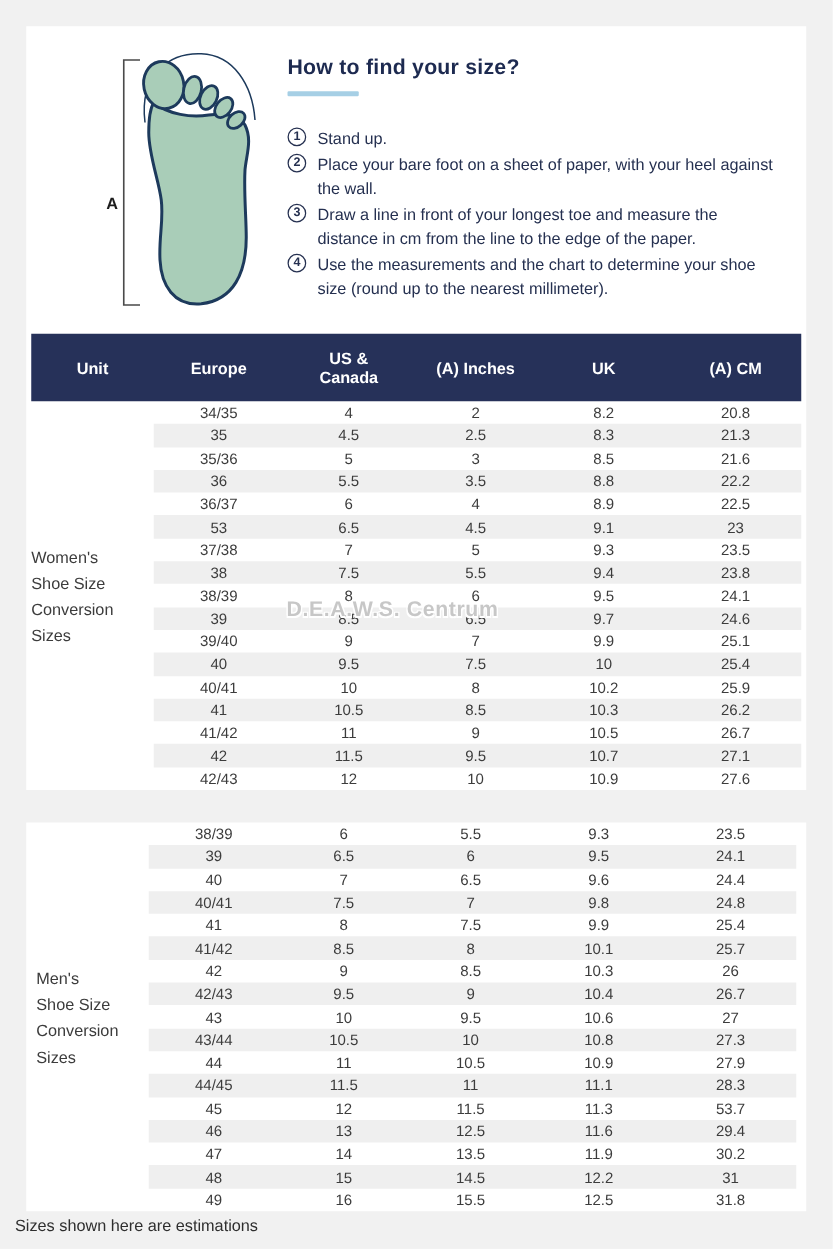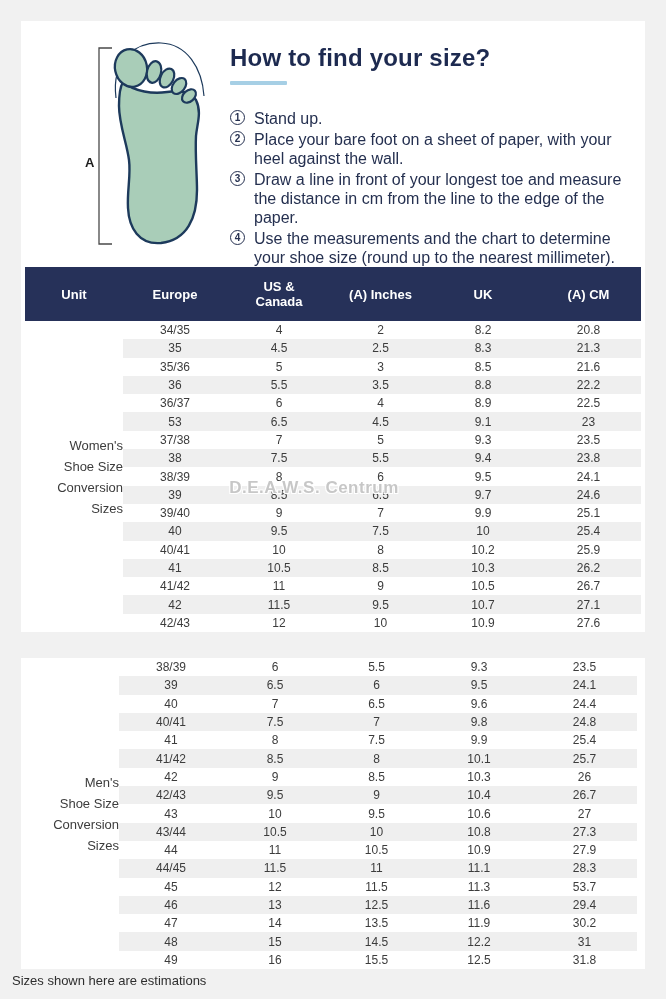--- a/index.html
+++ b/index.html
@@ -12,46 +12,46 @@
 
   
   .card { position:absolute; left:21px; width:624px; background:#ffffff; }
   #card-top { top:21px; height:611px; }
   #card-men { top:658px; height:311px; padding:0 4px; }
 
   
   .intro { position:relative; height:246px; }
   .foot-wrap { position:absolute; left:64px; top:11px; width:140px; height:228px; }
   .howto { position:absolute; left:209px; top:23px; width:392px; }
-  .howto h1 { font-size:24px; font-weight:bold; color:#1d2a50; letter-spacing:.2px; }
+  .howto h1 { font-size:17px; font-weight:bold; color:#1d2a50; letter-spacing:.2px; }
   .title-underline { width:57px; height:4px; background:#a6cfe5; margin-top:9px; border-radius:1px; }
   .steps { margin-top:24px; }
   .step { display:flex; align-items:flex-start; margin-bottom:2px; }
   .step-badge {
     flex:0 0 15px; width:15px; height:15px; margin-top:1px;
     border:1.2px solid #253050; border-radius:50%;
     font-size:10px; font-weight:bold; color:#253050;
     display:flex; align-items:center; justify-content:center;
   }
-  .step-text { margin-left:9px; font-size:16px; line-height:19px; color:#253050; }
+  .step-text { margin-left:9px; font-size:13px; line-height:19px; color:#253050; }
 
   
   .thead {
     display:grid; grid-template-columns:98px 104px 104px 99px 106px 105px;
     height:54px; background:#263159; margin:0 4px;
   }
   .hcell {
     display:flex; align-items:center; justify-content:center; text-align:center;
     color:#ffffff; font-size:13px; font-weight:bold; line-height:15px;
   }
   .wrapnarrow { display:inline-block; max-width:60px; }
   .section { display:flex; margin:0 4px; }
   .unit-col {
     width:98px; display:flex; flex-direction:column;
-    align-items:flex-end; justify-content:center;
+    align-items:flex-start; justify-content:center;
     font-size:13px; line-height:21px; color:#3c3c3c; text-align:center;
   }
   .rows { flex:1; }
   .trow { display:grid; grid-template-columns:104px 104px 99px 106px 105px; height:18.3px; }
   .trow:nth-child(even) { background:#efefef; }
   .tcell {
     display:flex; align-items:center; justify-content:center;
     font-size:12px; color:#3c3c3c;
   }
 

